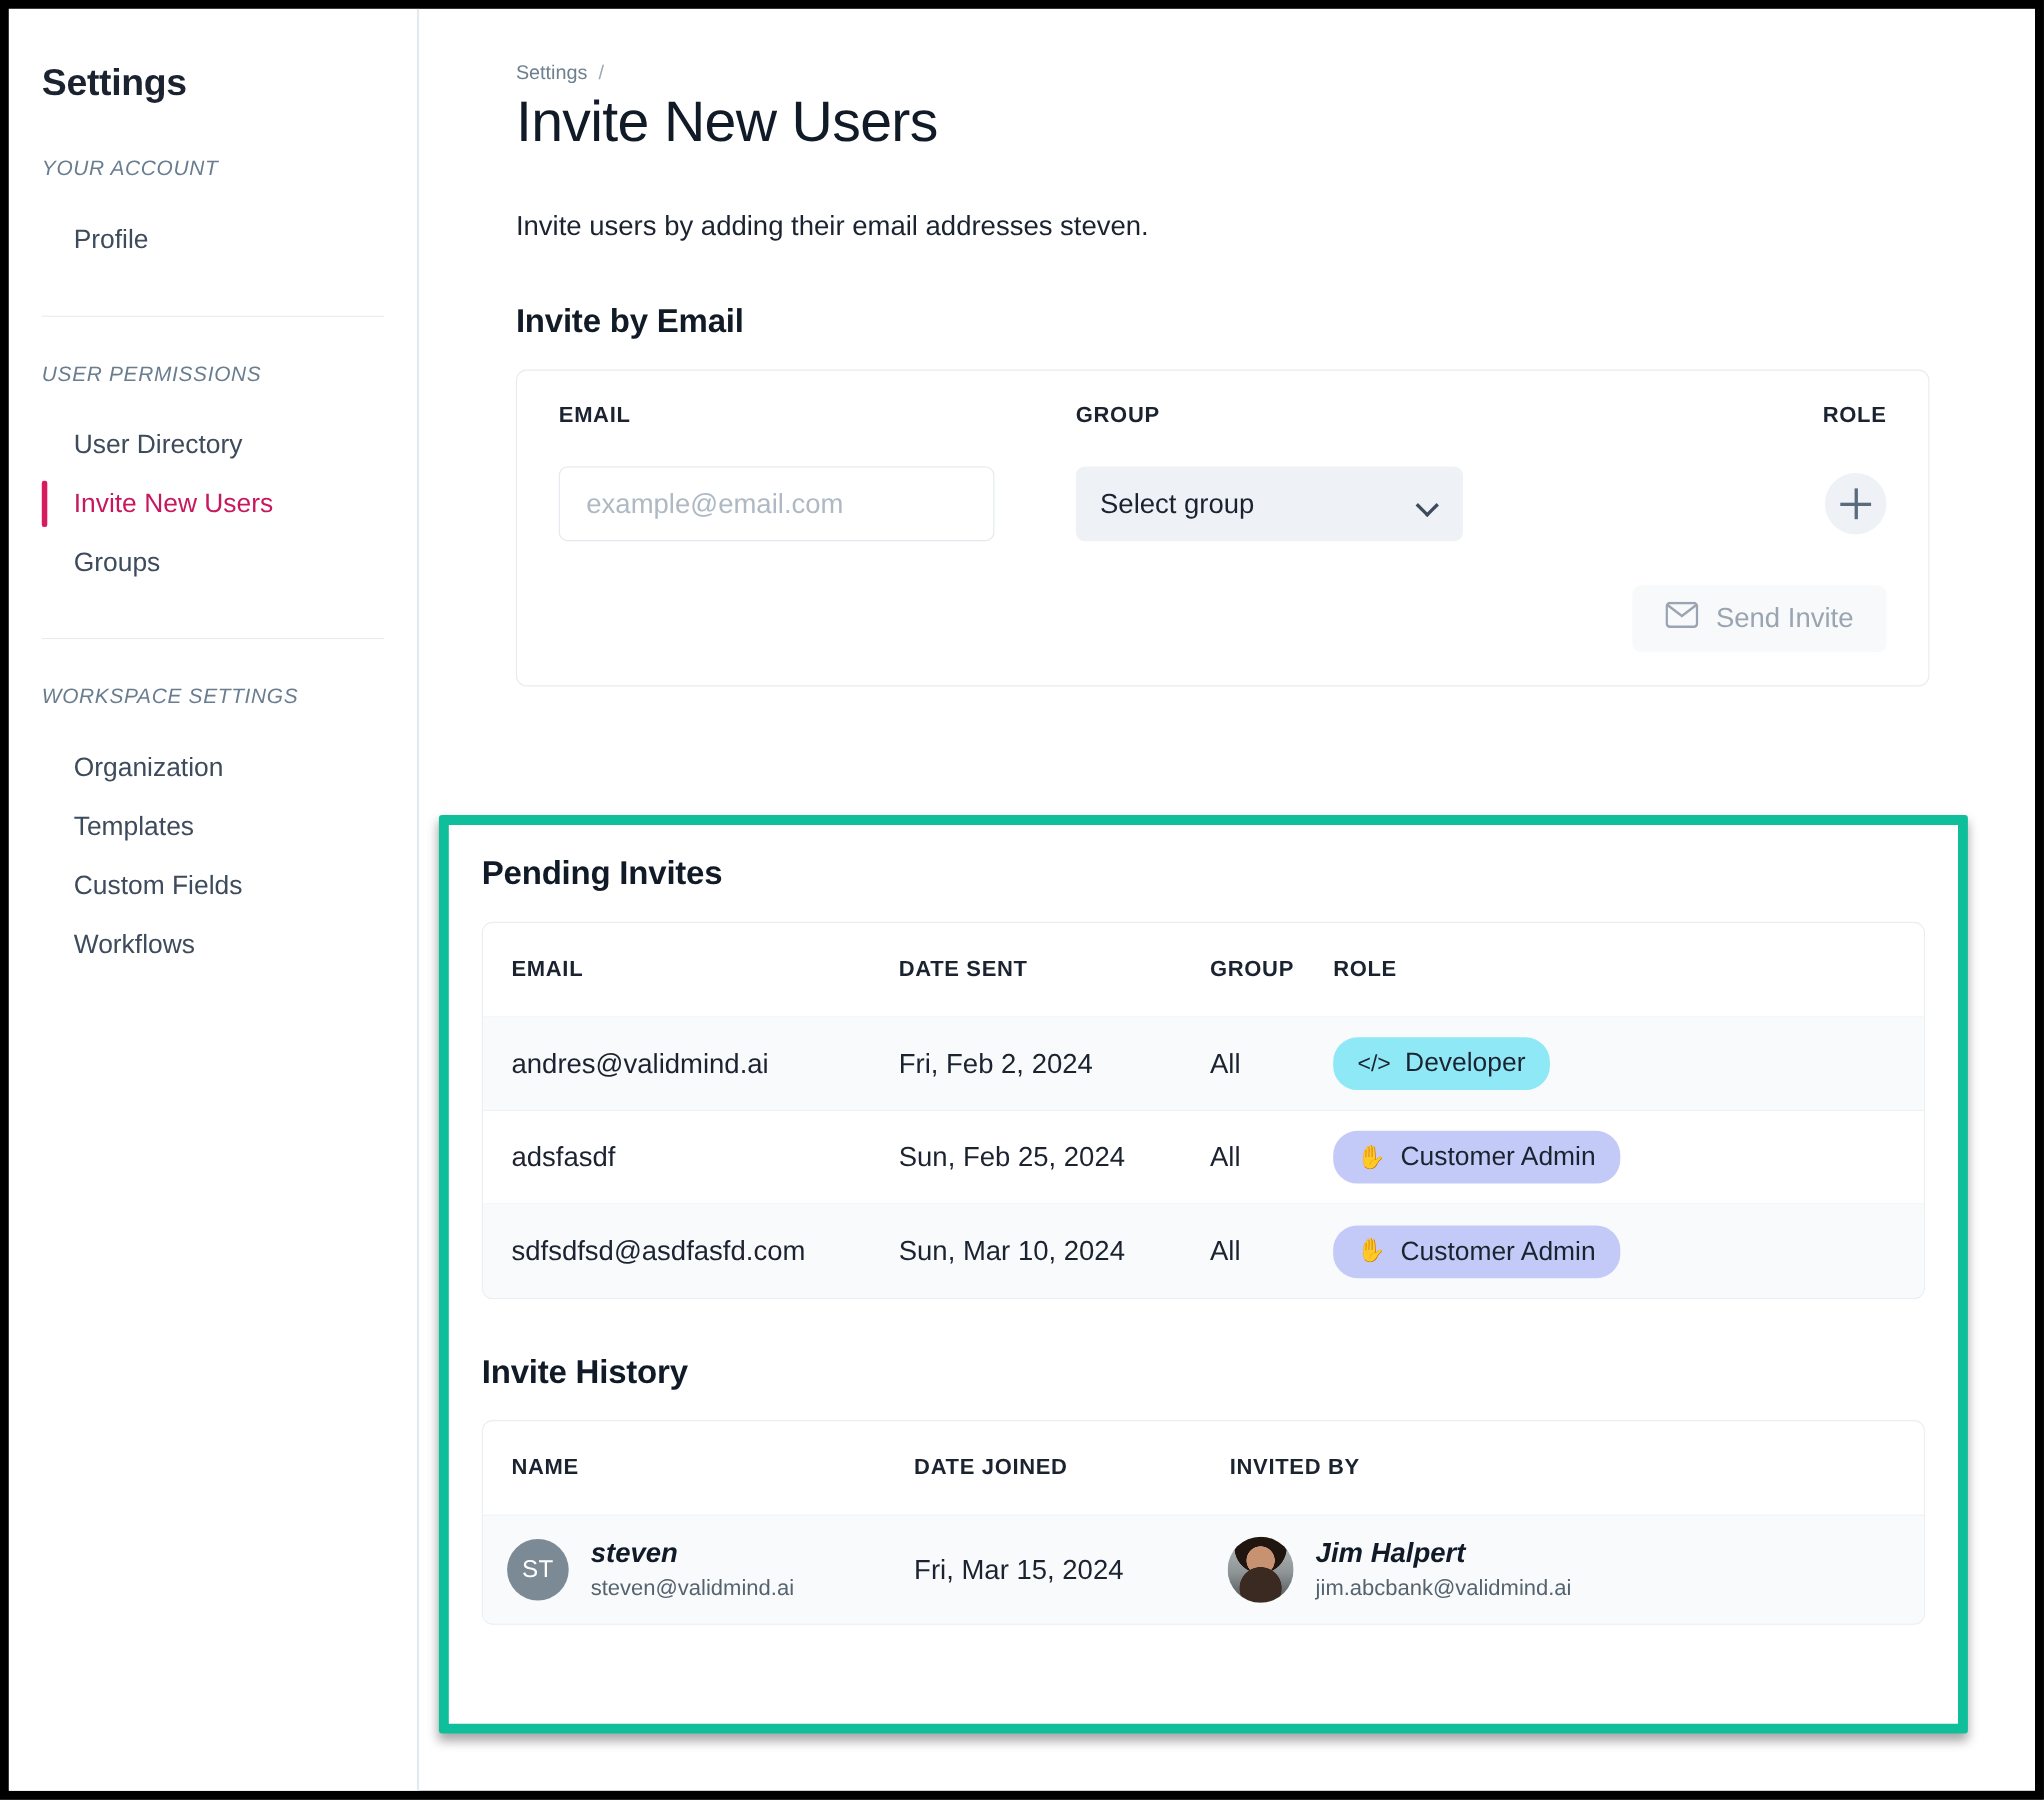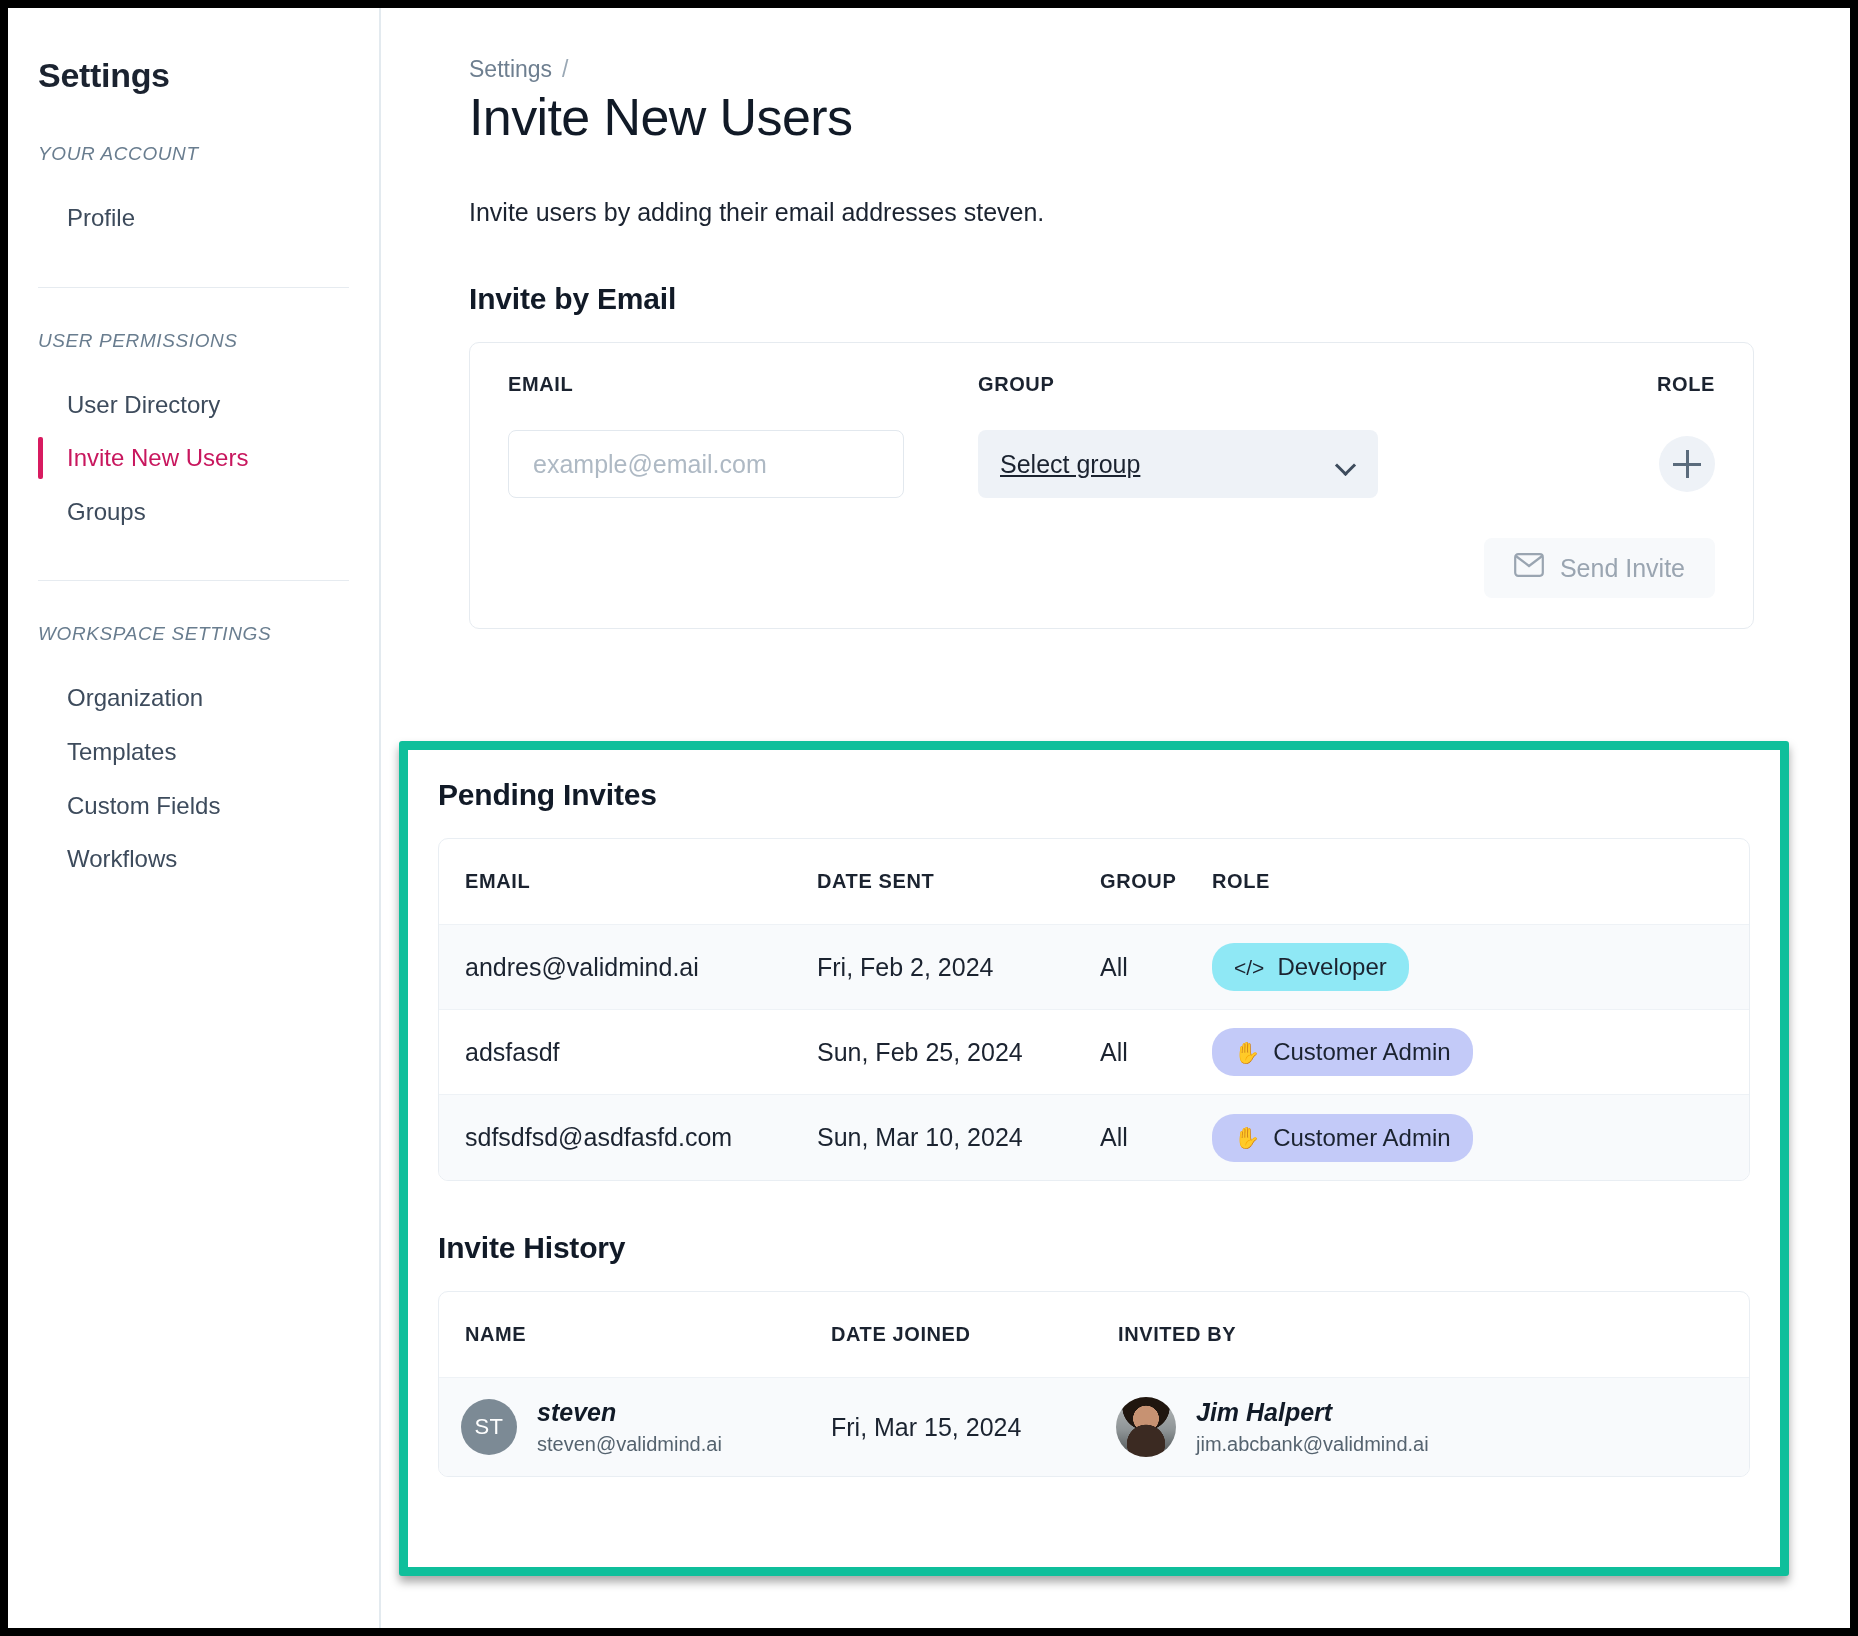--- a/index.html
+++ b/index.html
@@ -74,21 +74,21 @@
   }
 
   
   .main {
     flex: 1 1 auto;
     padding: 48px 96px 0 88px;
     position: relative;
     min-width: 0;
   }
   .breadcrumb {
-    font-size: 23px;
+    font-size: 18px;
     color: #6e7f90;
     margin-bottom: 6px;
   }
   .breadcrumb .crumb { cursor: pointer; }
   .breadcrumb .sep { margin-left: 10px; color: #9aa8b5; }
   .page-title {
     font-size: 52px;
     font-weight: 400;
     color: #111a27;
     letter-spacing: -0.6px;
@@ -135,33 +135,32 @@
     border-radius: 8px;
     padding: 0 24px;
     font-size: 25px;
     color: #1b2330;
     font-family: "Liberation Sans", sans-serif;
     background: #fff;
     outline: none;
   }
   .email-input::placeholder { color: #aeb9c4; }
   .group-select {
-    width: 400px;
+    width: 352px;
     height: 68px;
     background: #eef2f7;
     border: none;
     border-radius: 8px;
     padding: 0 22px;
     display: flex;
     align-items: center;
     justify-content: space-between;
     font-size: 25px;
     color: #1b2330;
     cursor: pointer;
-    text-decoration: underline;
   }
   .chev {
     width: 20px; height: 12px;
     position: relative;
   }
   .chev::after {
     content: "";
     position: absolute;
     left: 2px; top: 0px;
     width: 12px; height: 12px;

